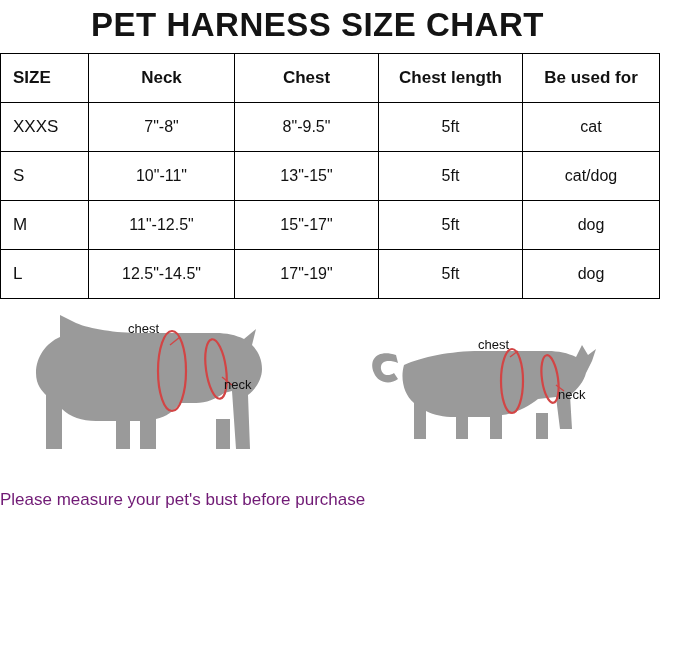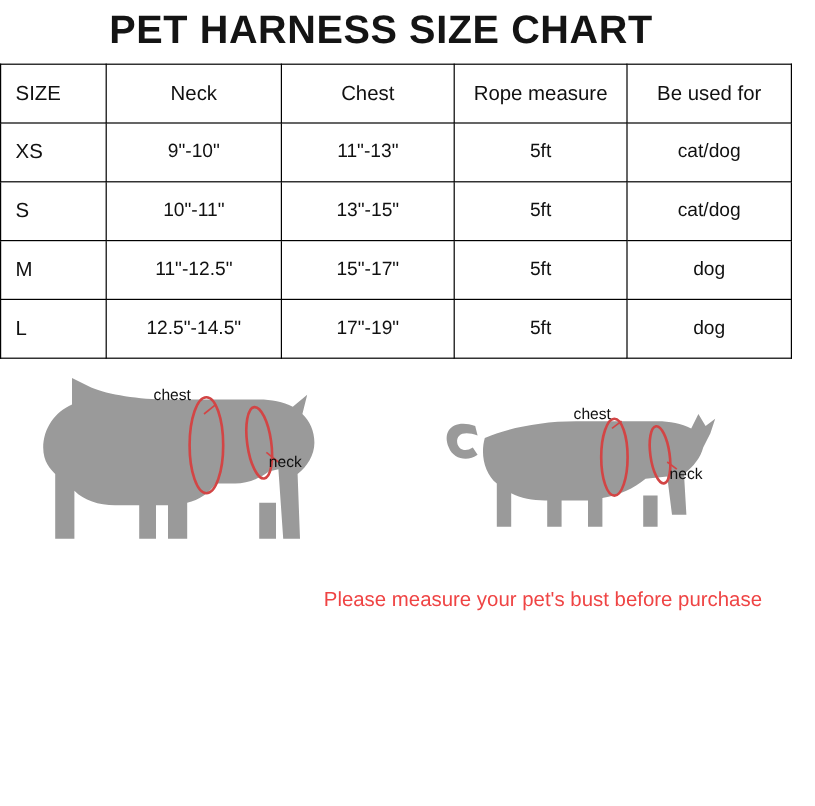--- a/index.html
+++ b/index.html
@@ -39,21 +39,21 @@
   table.size-chart td {
     border: 1px solid #000000;
     text-align: center;
     vertical-align: middle;
     font-size: 16px;
     color: #111111;
     height: 48px;
     padding: 0 2px;
   }
   table.size-chart th {
-    font-weight: normal;
+    font-weight: bold;
     font-size: 17px;
   }
   table.size-chart th.col-size,
   table.size-chart td.col-size {
     text-align: left;
     padding-left: 12px;
     font-size: 17px;
   }
   .col-w-size { width: 88px; }
   .col-w-neck { width: 146px; }
@@ -79,23 +79,23 @@
   .fig-cat { left: 360px; }
 
   .label {
     position: absolute;
     font-size: 13px;
     color: #111111;
     white-space: nowrap;
   }
 
   .footer {
-    text-align: right;
+    text-align: left;
     font-size: 17px;
-    color: #ef4444;
+    color: #701a75;
     padding-top: 6px;
   }
 </style>
 </head>
 <body>
 
 <div class="page">
 
   <div class="title">PET HARNESS SIZE CHART</div>
 
@@ -105,31 +105,31 @@
       <col class="col-w-neck">
       <col class="col-w-chest">
       <col class="col-w-rope">
       <col class="col-w-use">
     </colgroup>
     <thead>
       <tr>
         <th class="col-size">SIZE</th>
         <th>Neck</th>
         <th>Chest</th>
-        <th>Rope measure</th>
+        <th>Chest length</th>
         <th>Be used for</th>
       </tr>
     </thead>
     <tbody>
       <tr>
-        <td class="col-size size-label">XS</td>
-        <td>9"-10"</td>
-        <td>11"-13"</td>
-        <td>5ft</td>
-        <td>cat/dog</td>
+        <td class="col-size size-label">XXXS</td>
+        <td>7"-8"</td>
+        <td>8"-9.5"</td>
+        <td>5ft</td>
+        <td>cat</td>
       </tr>
       <tr>
         <td class="col-size size-label">S</td>
         <td>10"-11"</td>
         <td>13"-15"</td>
         <td>5ft</td>
         <td>cat/dog</td>
       </tr>
       <tr>
         <td class="col-size size-label">M</td>

